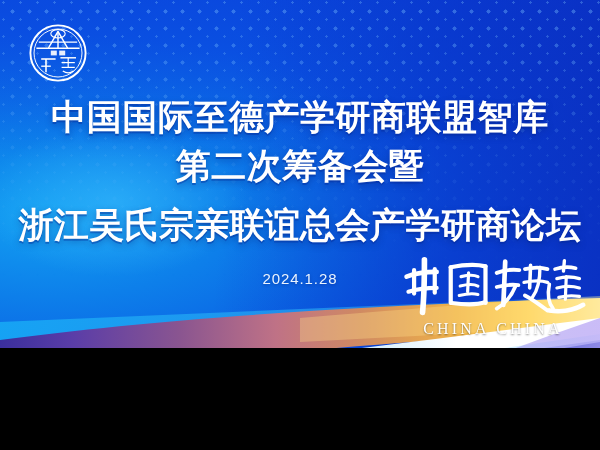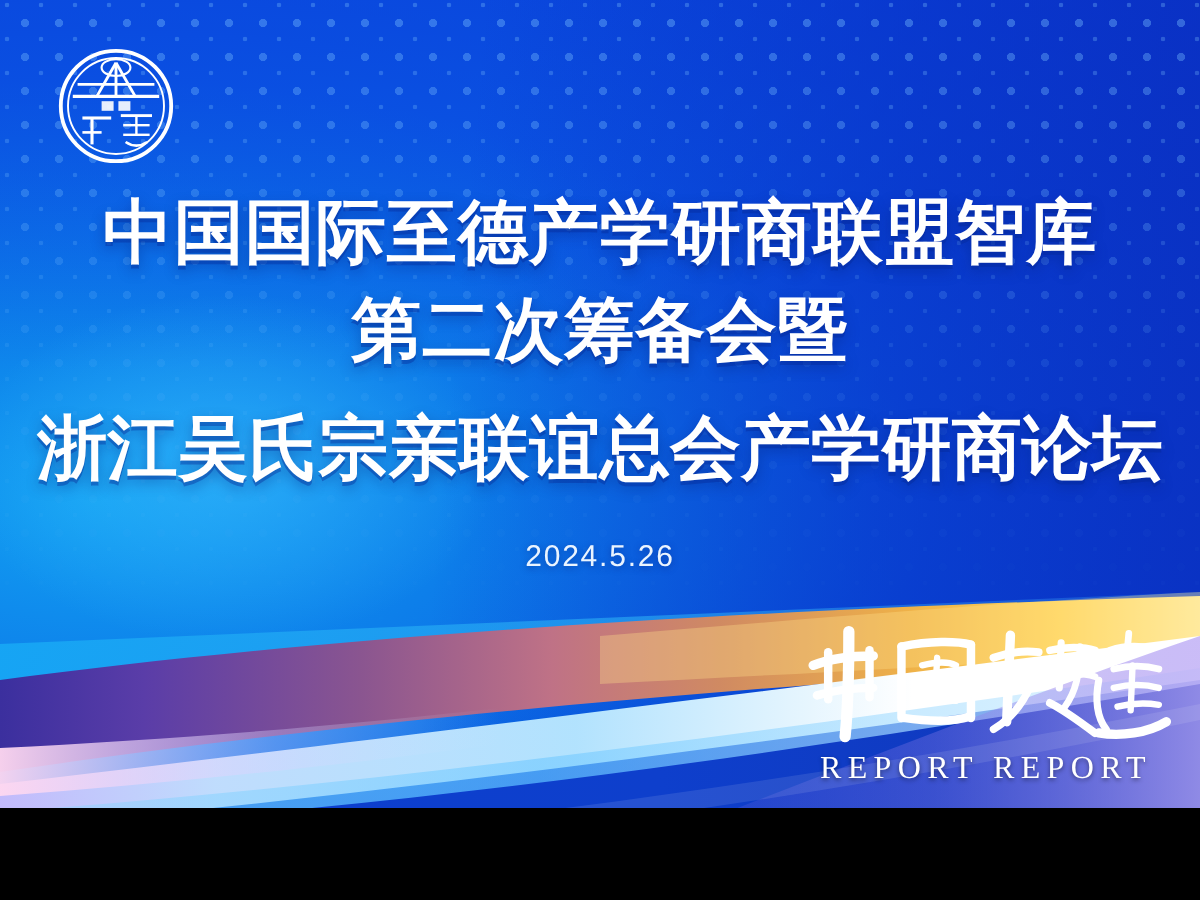--- a/index.html
+++ b/index.html
@@ -8,21 +8,21 @@
     padding: 0;
     background: #000;
   }
   body {
     font-family: "Liberation Sans", "DejaVu Sans", sans-serif;
   }
 
   #stage {
     position: relative;
     width: 600px;
-    height: 404px;
+    height: 348px;
     overflow: hidden;
     background: #0b55e0;
   }
 
   
   .bg-base {
     position: absolute;
     inset: 0;
     background:
       radial-gradient(120% 90% at 8% 62%, #12a0f2 0%, #0d7fea 26%, #0a56e2 58%, #0a3ccf 100%),
@@ -242,21 +242,21 @@
       <path d="M58,80 q9,6 18,0" stroke="#ffffff" stroke-width="2.2" fill="none"></path>
     </svg>
   </div>
 
   <div class="titles">
     <div class="tline tline-1">中国国际至德产学研商联盟智库</div>
     <div class="tline tline-2">第二次筹备会暨</div>
     <div class="tline tline-3">浙江吴氏宗亲联谊总会产学研商论坛</div>
   </div>
 
-  <div class="event-date">2024.5.26</div>
+  <div class="event-date">2024.1.28</div>
 
   <div class="watermark">
     <div class="wm-cn">
       <svg viewBox="0 0 200 66" xmlns="http://www.w3.org/2000/svg">
         <g fill="none" stroke="#ffffff" stroke-linecap="round" stroke-linejoin="round">
 
           <path d="M8,22 C18,18 28,17 40,17" stroke-width="5"></path>
           <path d="M16,15 L16,40" stroke-width="4.5"></path>
           <path d="M38,14 L38,39" stroke-width="4.5"></path>
           <path d="M10,38 C20,35 30,34 40,34" stroke-width="4.5"></path>
@@ -285,16 +285,16 @@
           <path d="M176,5 L175,16" stroke-width="3.6"></path>
           <path d="M168,24 C176,22 185,22 192,24" stroke-width="3.6"></path>
           <path d="M168,34 C176,32 185,32 192,34" stroke-width="3.4"></path>
           <path d="M170,44 C178,42 186,42 192,43" stroke-width="3.4"></path>
           <path d="M178,22 L177,46" stroke-width="3.4"></path>
           <path d="M160,30 C158,40 159,50 164,56" stroke-width="3.8"></path>
           <path d="M160,58 C172,60 186,58 196,52" stroke-width="5"></path>
         </g>
       </svg>
     </div>
-    <div class="wm-en">REPORT REPORT</div>
+    <div class="wm-en">CHINA CHINA</div>
   </div>
 
 </div>
 
 </body></html>

